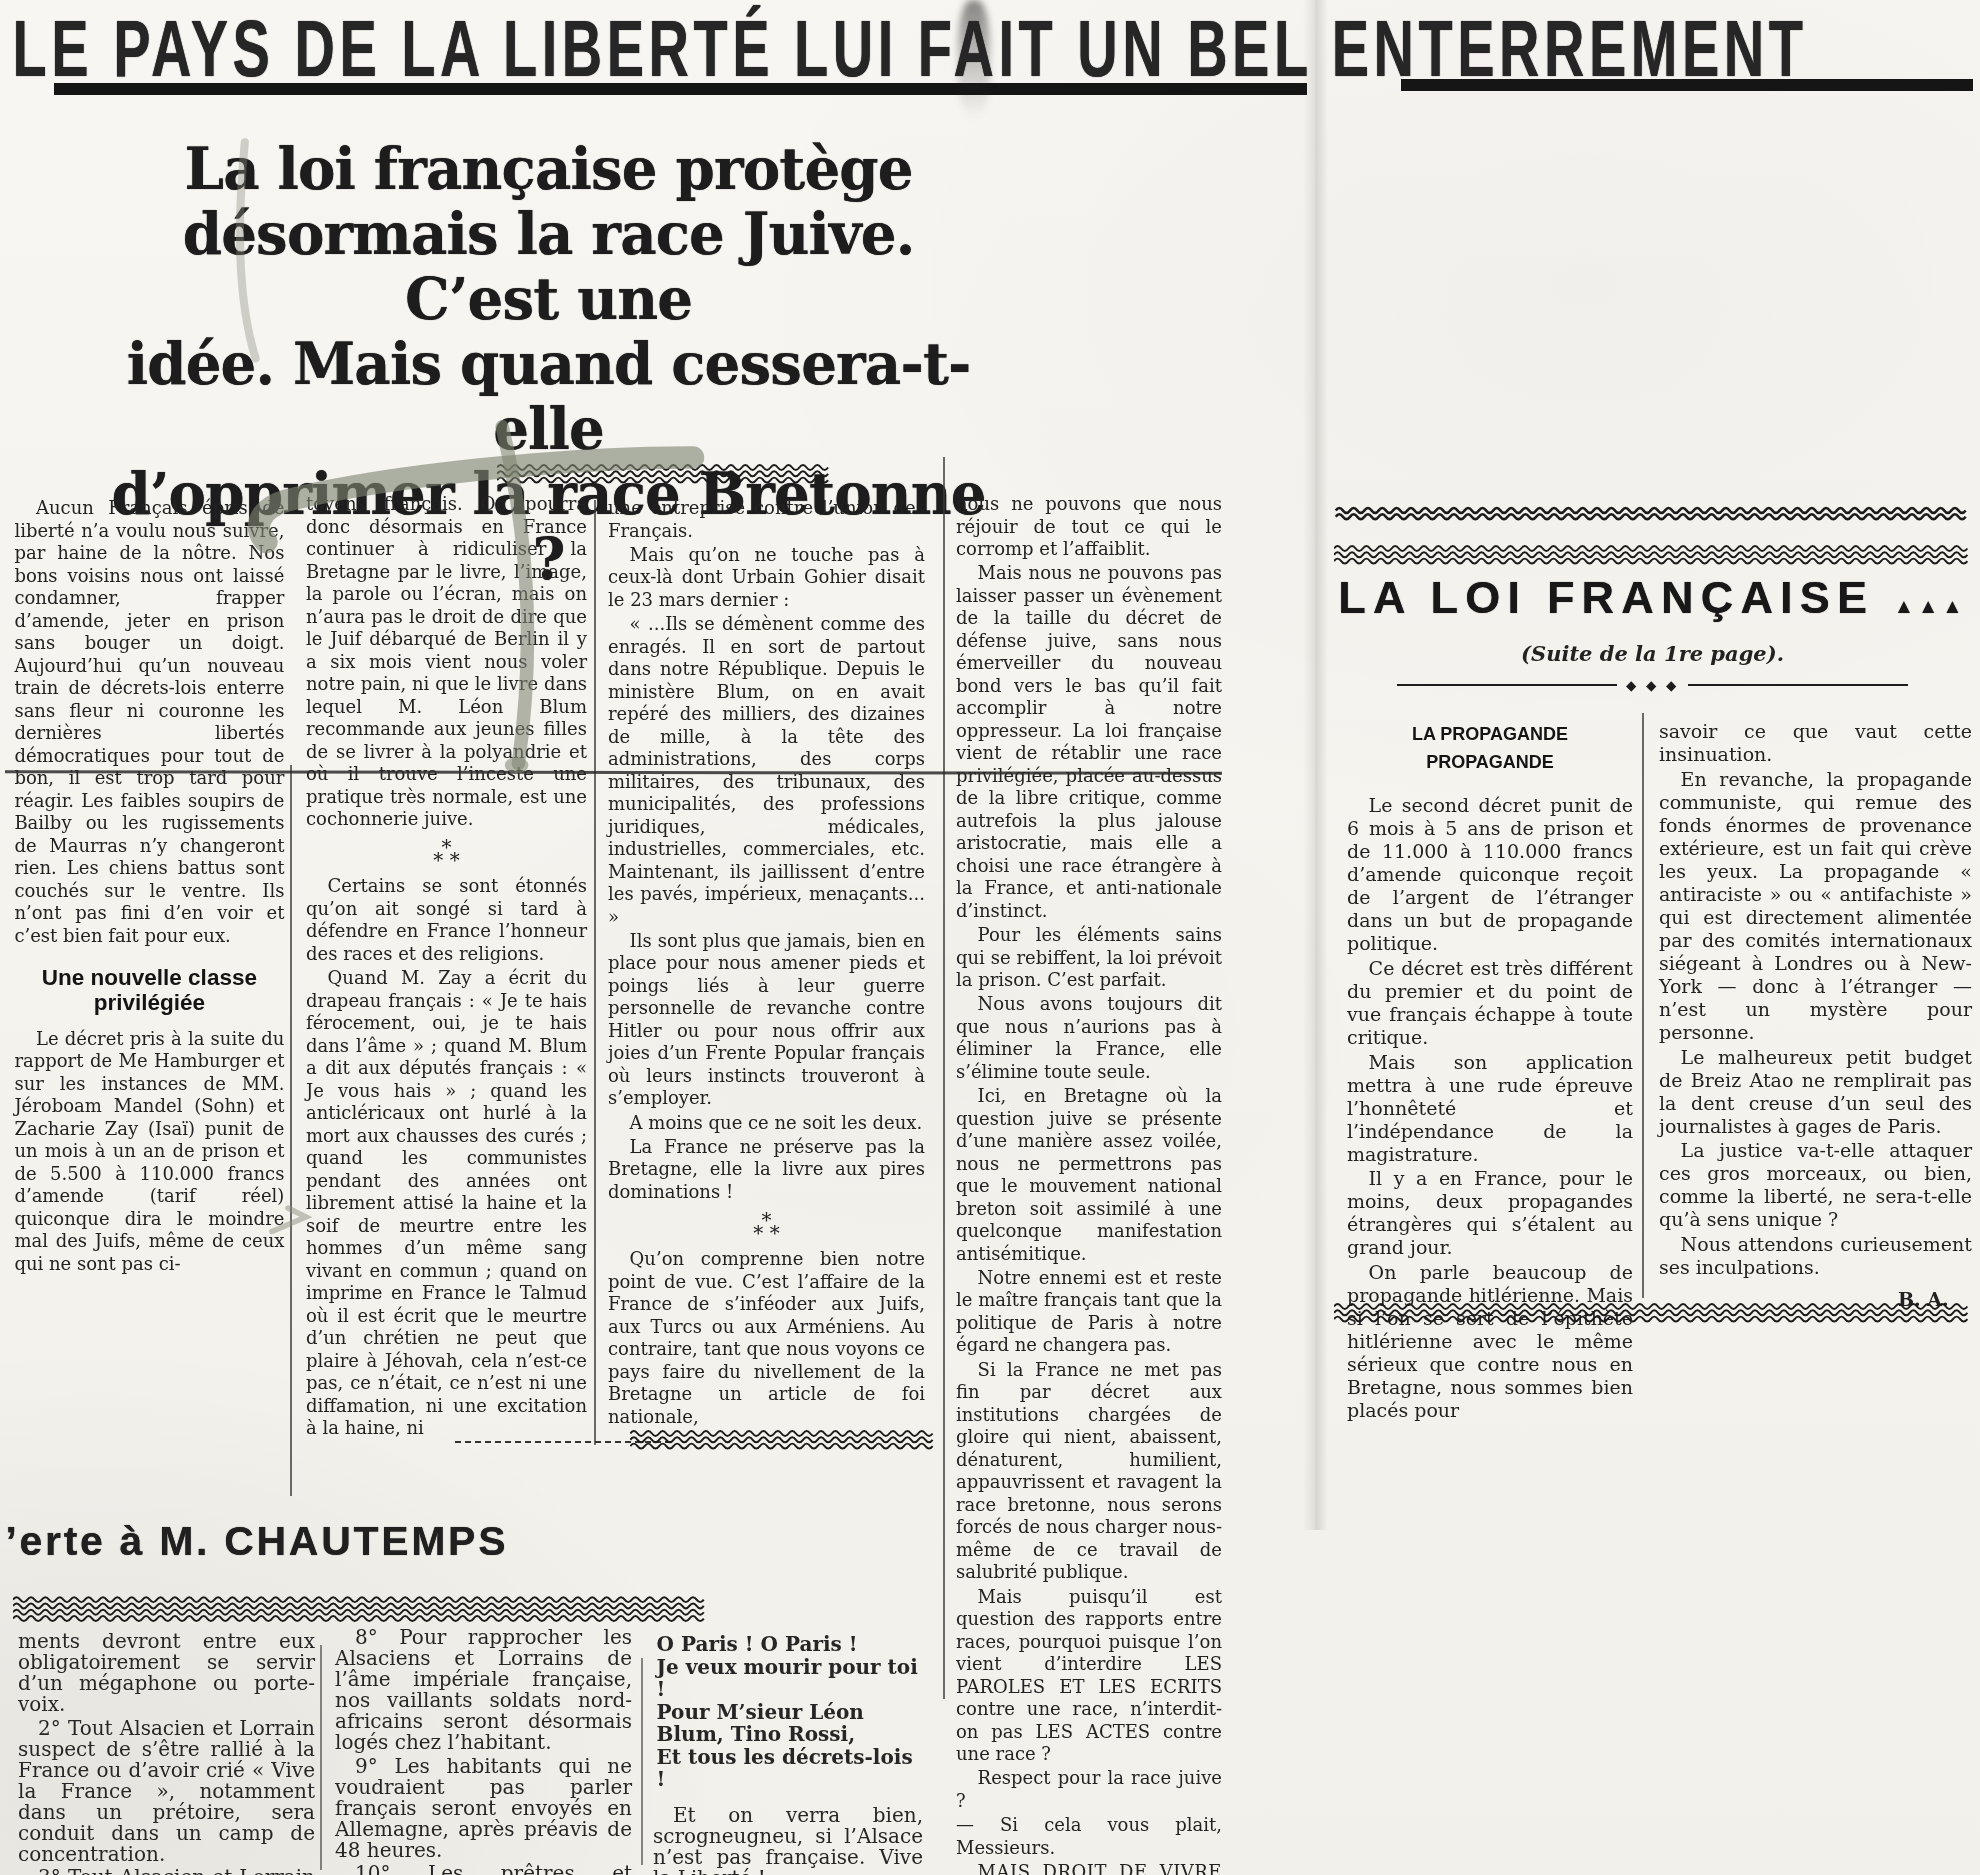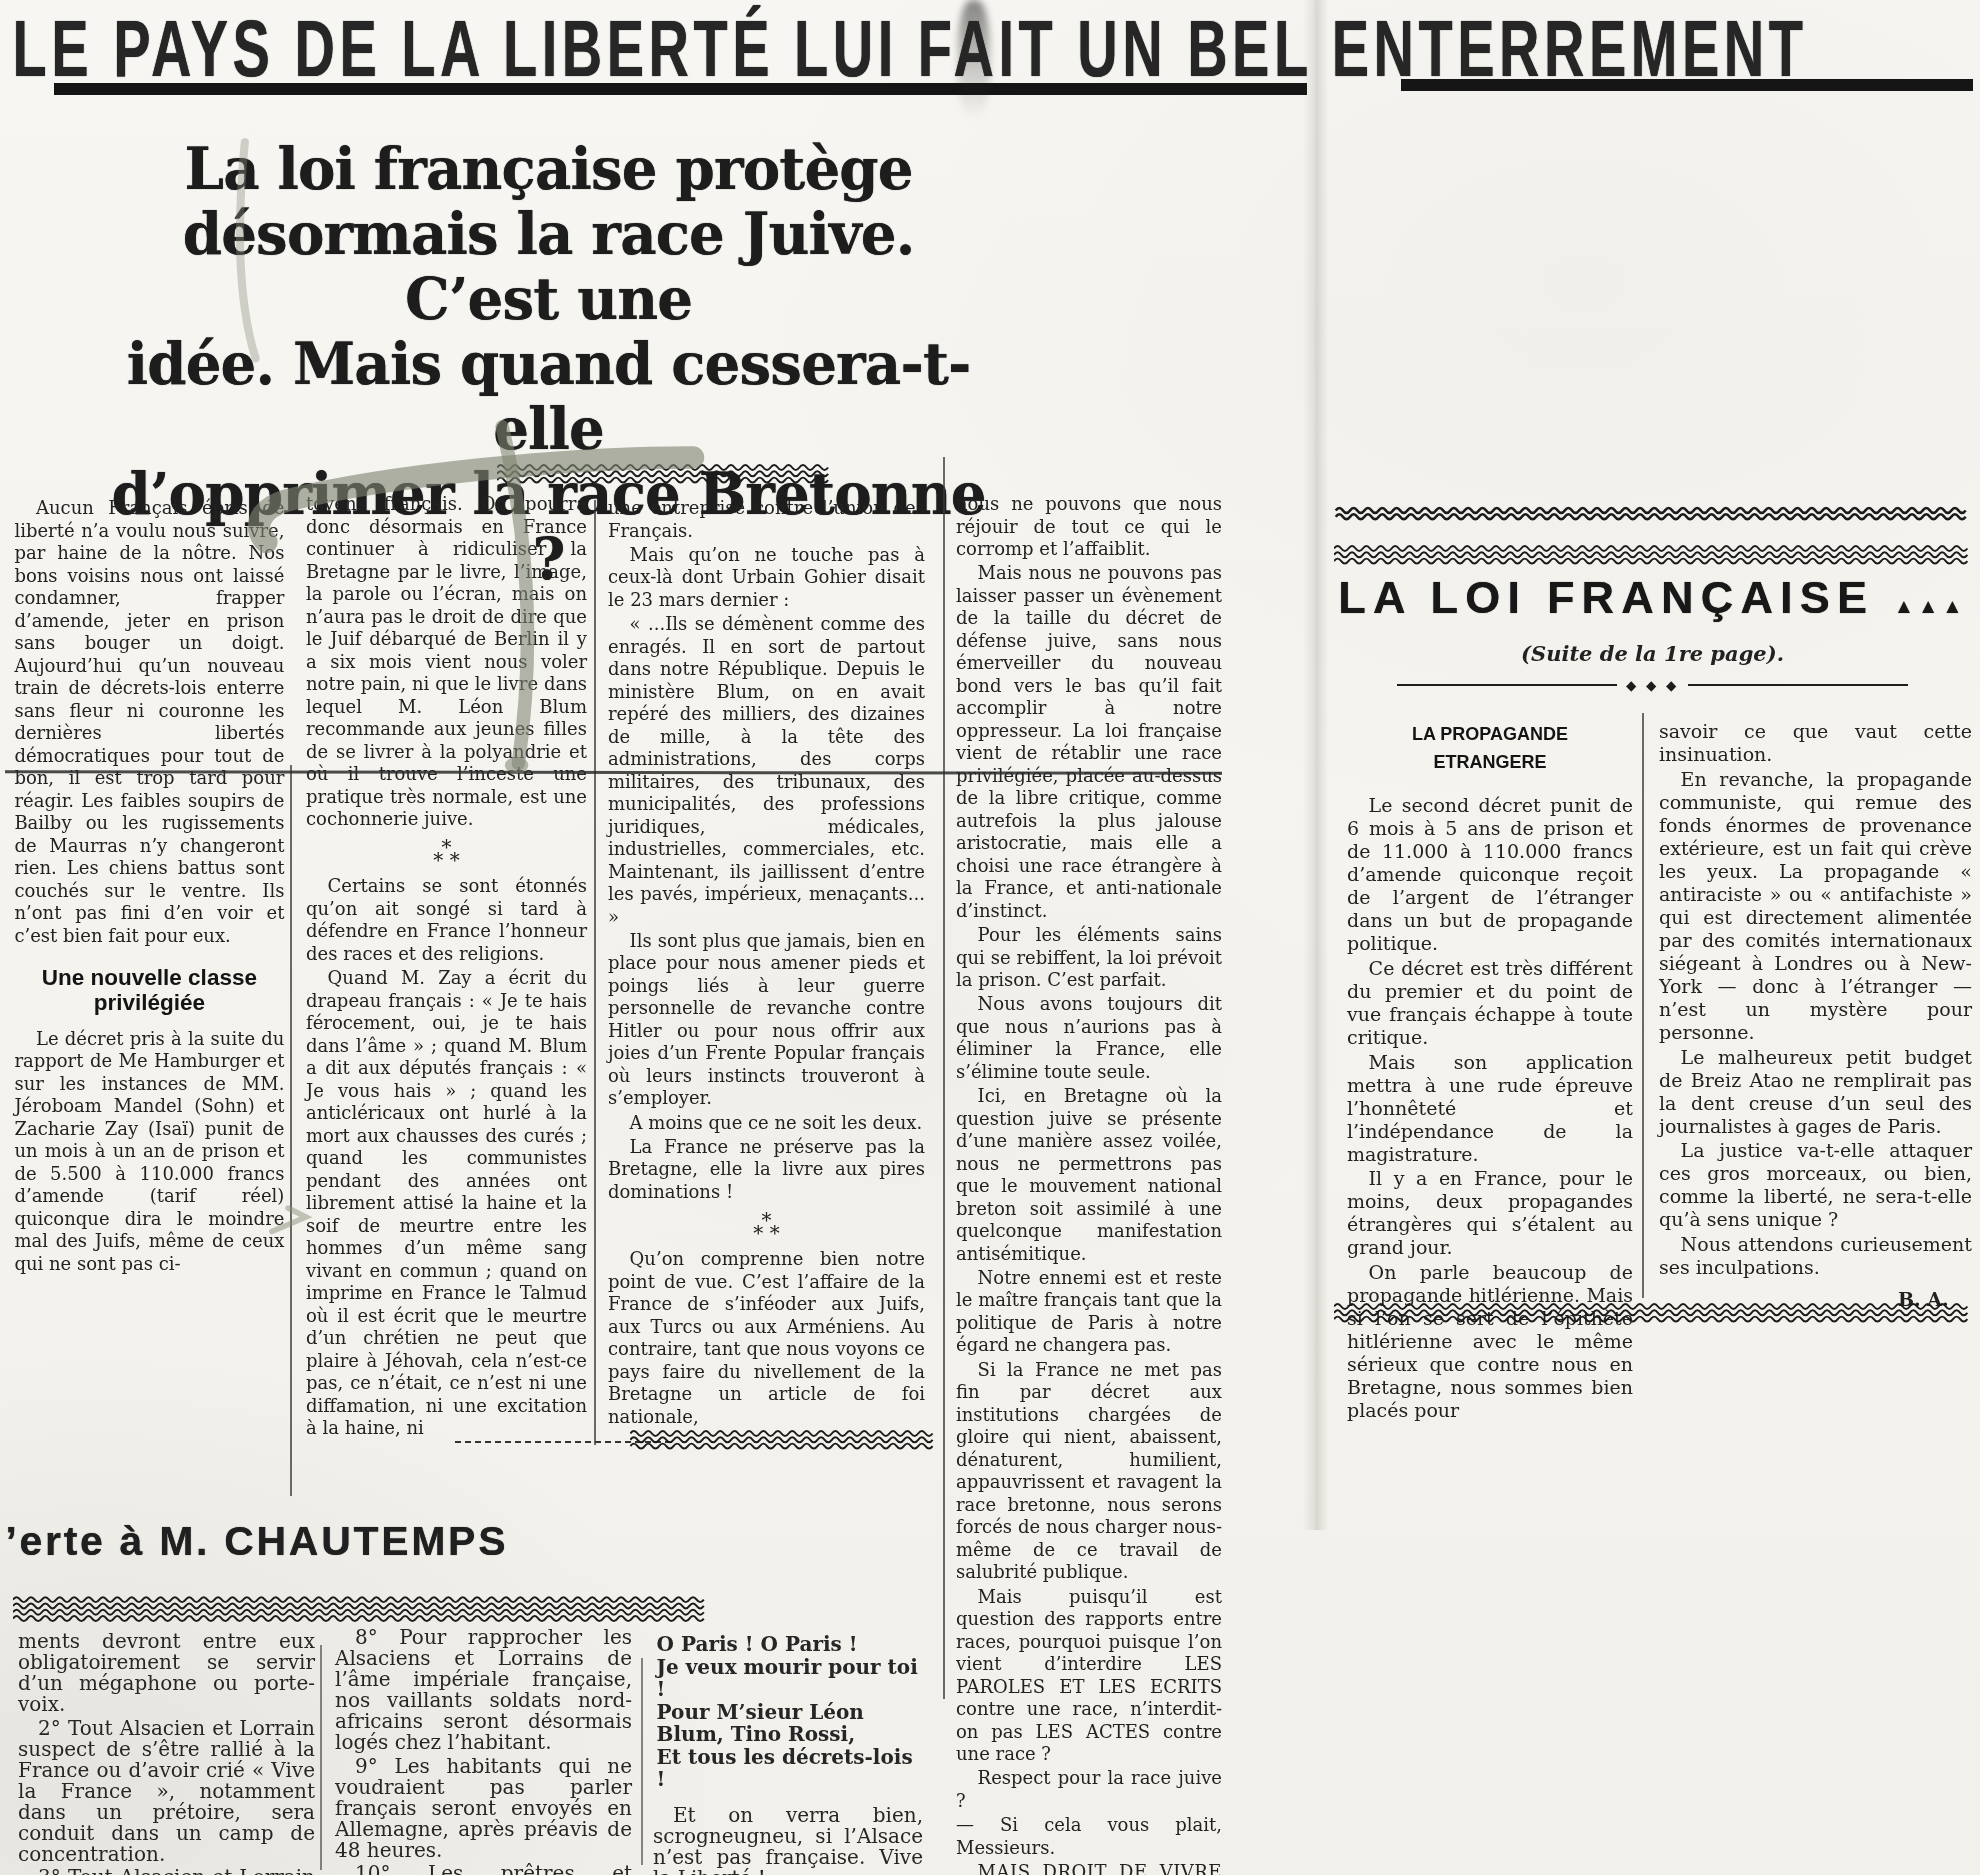--- a/index.html
+++ b/index.html
@@ -159,21 +159,21 @@
   <div class="box-subtitle">(Suite de la 1re page).</div>
   <div class="ornament">
     <span class="line"></span>
     <span class="glyphs">◆ ◆ ◆</span>
     <span class="line"></span>
   </div>
 
   <div class="col" style="left:1347px;top:720px;width:286px;font-size:19px;line-height:23px;">
     <div class="prop-head">
       <div>LA PROPAGANDE</div>
-      <div>ETRANGERE</div>
+      <div>PROPAGANDE</div>
     </div>
     <p>Le second décret punit de 6 mois à 5 ans de prison et de 11.000 à 110.000 francs d’amende quiconque reçoit de l’argent de l’étranger dans un but de propagande politique.</p>
     <p>Ce décret est très différent du premier et du point de vue français échappe à toute critique.</p>
     <p>Mais son application mettra à une rude épreuve l’honnêteté et l’indépendance de la magistrature.</p>
     <p>Il y a en France, pour le moins, deux propagandes étrangères qui s’étalent au grand jour.</p>
     <p>On parle beaucoup de propagande hitlérienne. Mais si l’on se sert de l’épithète hitlérienne avec le même sérieux que contre nous en Bretagne, nous sommes bien placés pour</p>
   </div>
 
   <div class="col" style="left:1659px;top:720px;width:313px;font-size:19px;line-height:23px;">
     <p class="cont">savoir ce que vaut cette insinuation.</p>

